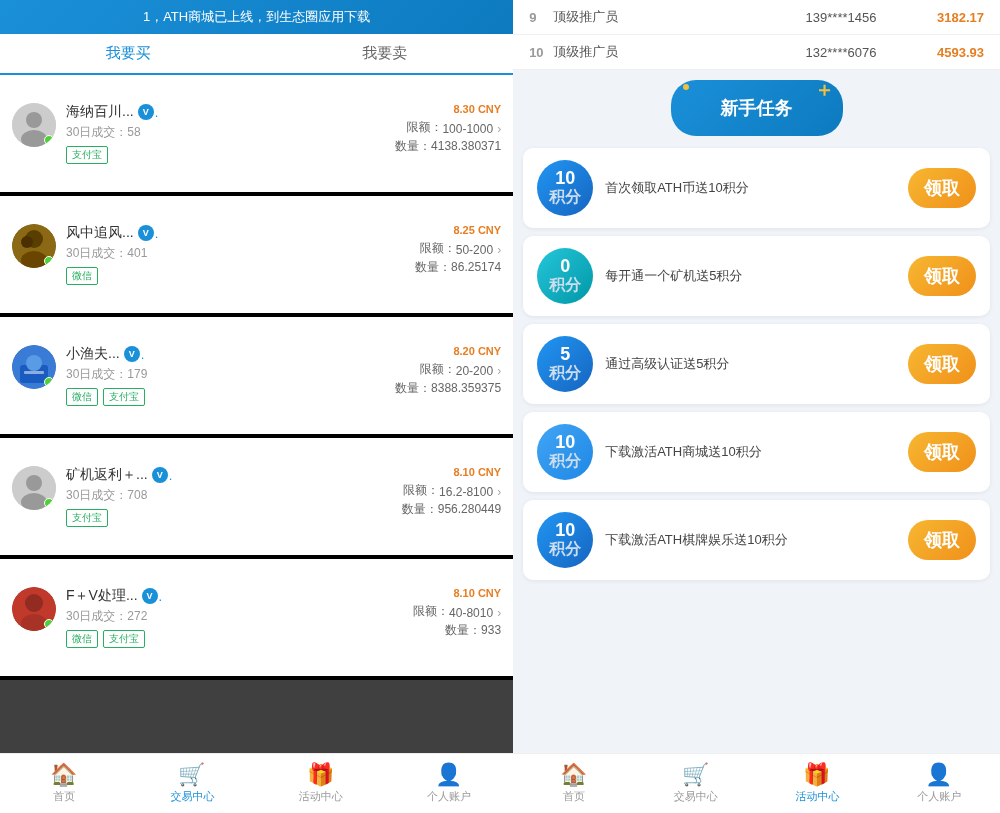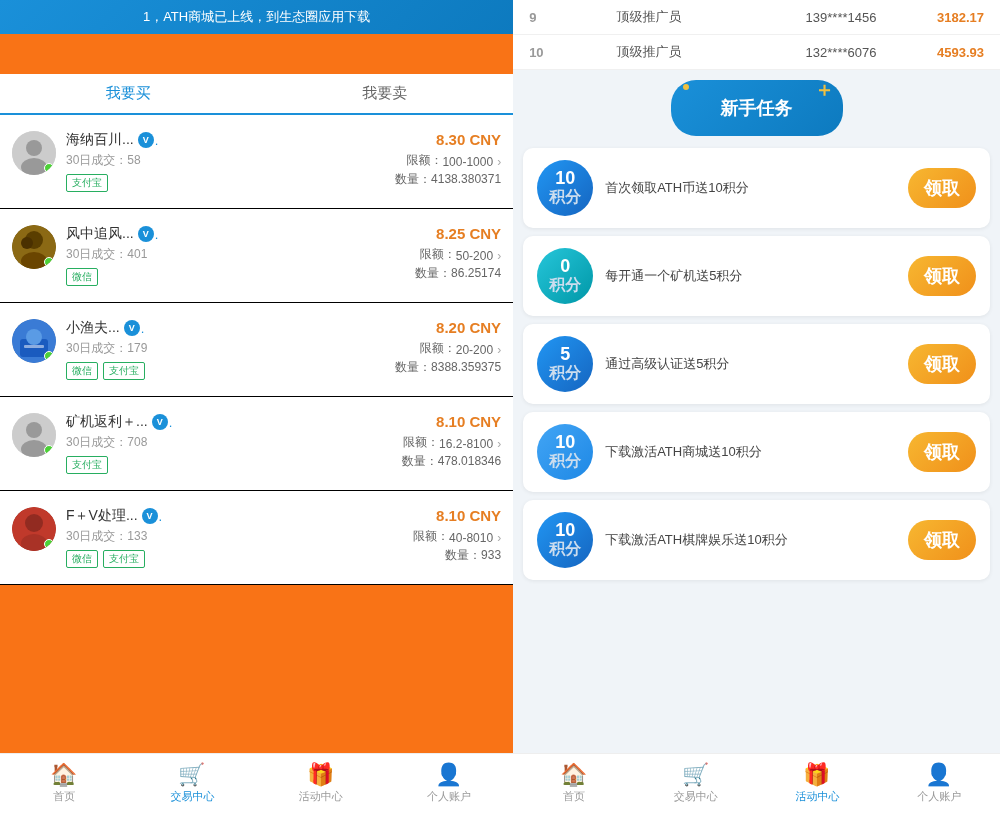--- a/index.html
+++ b/index.html
@@ -11,38 +11,37 @@
       overflow: hidden;
       background: #f5f5f5;
     }
 
     
     .left-panel {
       width: 527px;
       height: 813px;
       display: flex;
       flex-direction: column;
-      background: #f97316;
+      background: #404040;
       overflow: hidden;
     }
 
     .top-banner {
       background: linear-gradient(135deg, #1a90d9, #0d7abf);
       color: #fff;
       font-size: 13px;
       text-align: center;
       padding: 8px 10px;
       flex-shrink: 0;
     }
 
     .tab-bar {
       display: flex;
       border-bottom: 2px solid #1a90d9;
       flex-shrink: 0;
-      margin-top: 40px;
     }
     .tab-item {
       flex: 1;
       text-align: center;
       padding: 10px 0;
       font-size: 15px;
       color: #666;
       cursor: pointer;
       background: #fff;
     }
@@ -53,22 +52,22 @@
     }
 
     .listing-list {
       flex: 1;
       overflow-y: auto;
     }
 
     .listing-item {
       display: flex;
       align-items: flex-start;
-      padding: 16px 12px;
-      border-bottom: 1px solid #000000;
+      padding: 28px 12px;
+      border-bottom: 4px solid #000000;
       background: #fff;
     }
 
     .avatar {
       width: 44px;
       height: 44px;
       border-radius: 50%;
       background: #ccc;
       flex-shrink: 0;
       margin-right: 10px;
@@ -147,21 +146,21 @@
       border-radius: 2px;
       padding: 1px 5px;
     }
 
     .listing-right {
       text-align: right;
       flex-shrink: 0;
       margin-left: 8px;
     }
     .listing-price {
-      font-size: 15px;
+      font-size: 11px;
       color: #e67e22;
       font-weight: bold;
       margin-bottom: 4px;
     }
     .listing-limit-row {
       display: flex;
       align-items: flex-end;
       justify-content: flex-end;
       font-size: 12px;
       color: #666;
@@ -227,21 +226,20 @@
       font-size: 13px;
     }
     .rank-num {
       width: 24px;
       color: #999;
       font-weight: bold;
     }
     .rank-title {
       flex: 1;
       color: #555;
-      text-align: center;
     }
     .rank-phone {
       flex: 1;
       text-align: center;
       color: #555;
     }
     .rank-score {
       color: #e67e22;
       font-weight: bold;
     }
@@ -513,21 +511,21 @@
           <span class="payment-tag">支付宝</span>
         </div>
       </div>
       <div class="listing-right">
         <div class="listing-price">8.10 CNY</div>
         <div class="listing-limit-row">
           限额：<span>16.2</span> - <span>8100</span>
           <span class="chevron">›</span>
         </div>
         <div class="listing-qty-row">
-          数量：<span>478.018346</span>
+          数量：<span>956.280449</span>
         </div>
       </div>
     </div>
 
     <div class="listing-item">
       <div class="avatar">
         <div style="width:44px;height:44px;border-radius:50%;background:#c0392b;overflow:hidden;">
           <svg width="44" height="44" viewBox="0 0 44 44">
             <circle cx="22" cy="22" r="22" fill="#c0392b"></circle>
             <circle cx="22" cy="16" r="9" fill="#922b21"></circle>
@@ -538,21 +536,21 @@
       </div>
       <div class="listing-info">
         <div class="listing-name-row">
           <span class="listing-name">F＋V处理...</span>
           <span class="v-badge">
             <span class="v-badge-icon">V</span>
               <span class="v-badge-dot">.</span>
           </span>
         </div>
         <div class="listing-meta">
-          30日成交：<span>133</span>
+          30日成交：<span>272</span>
         </div>
         <div class="payment-tags">
           <span class="payment-tag">微信</span>
           <span class="payment-tag">支付宝</span>
         </div>
       </div>
       <div class="listing-right">
         <div class="listing-price">8.10 CNY</div>
         <div class="listing-limit-row">
           限额：<span>40</span> - <span>8010</span>

